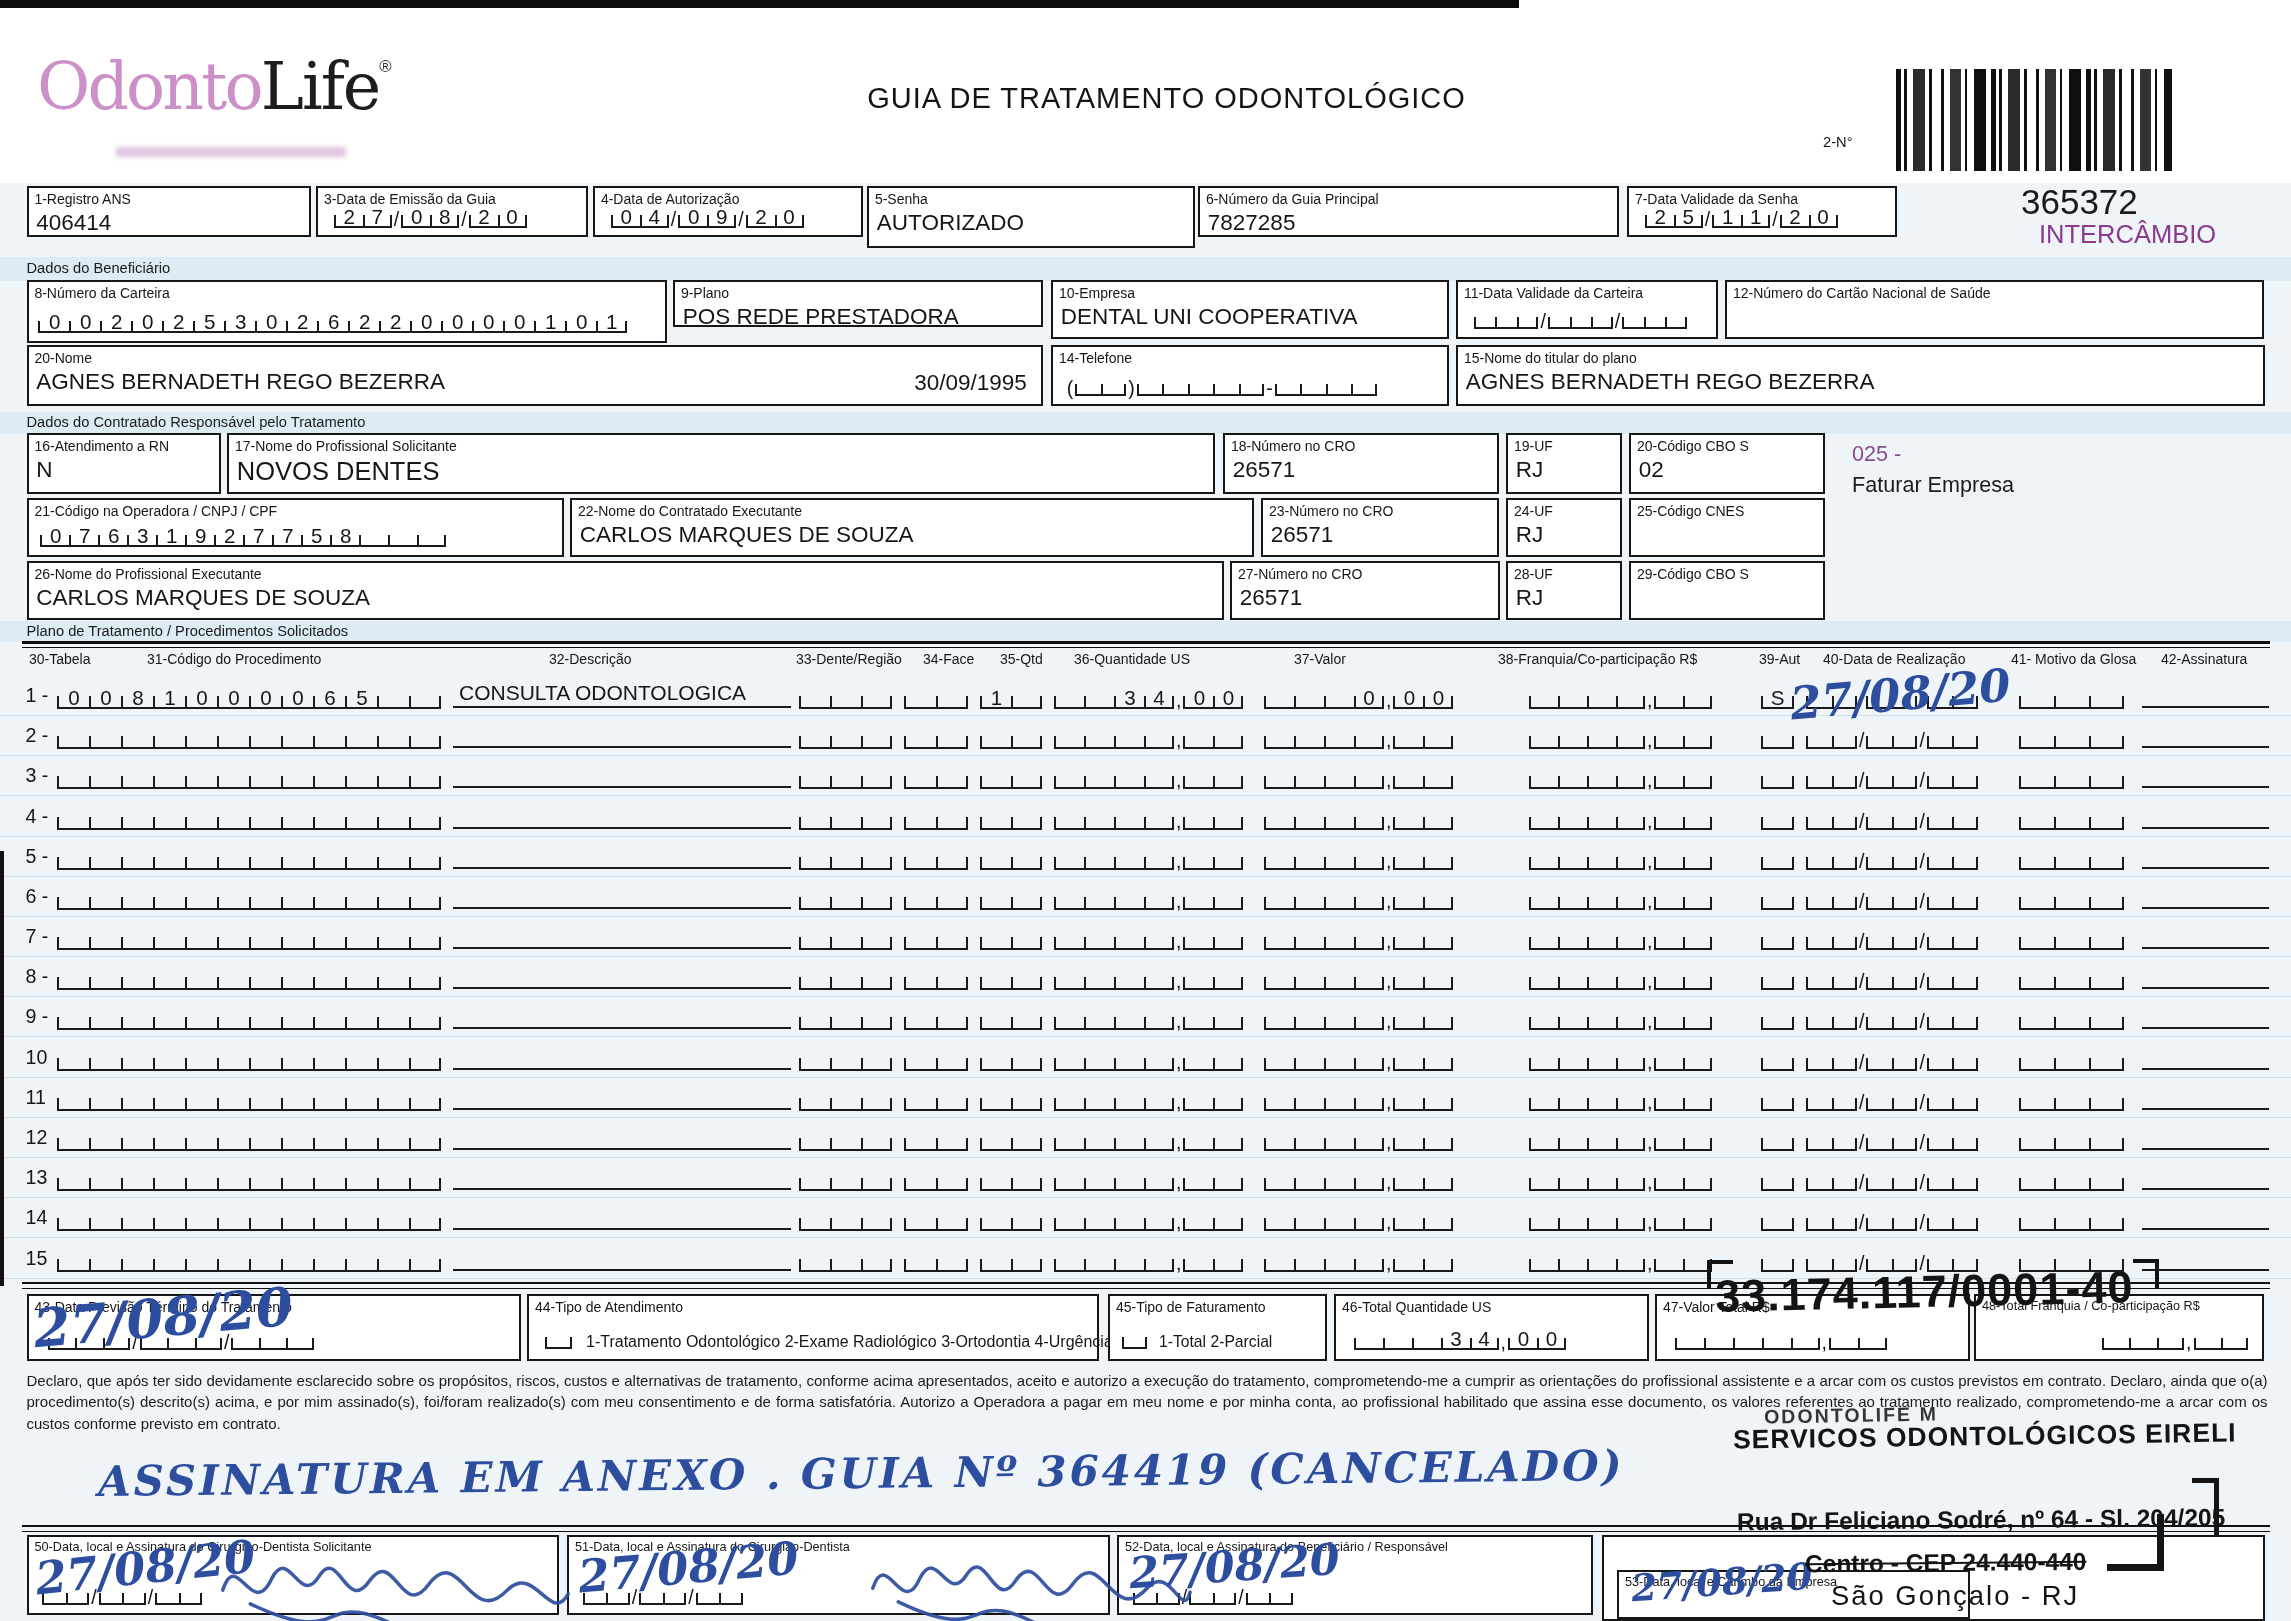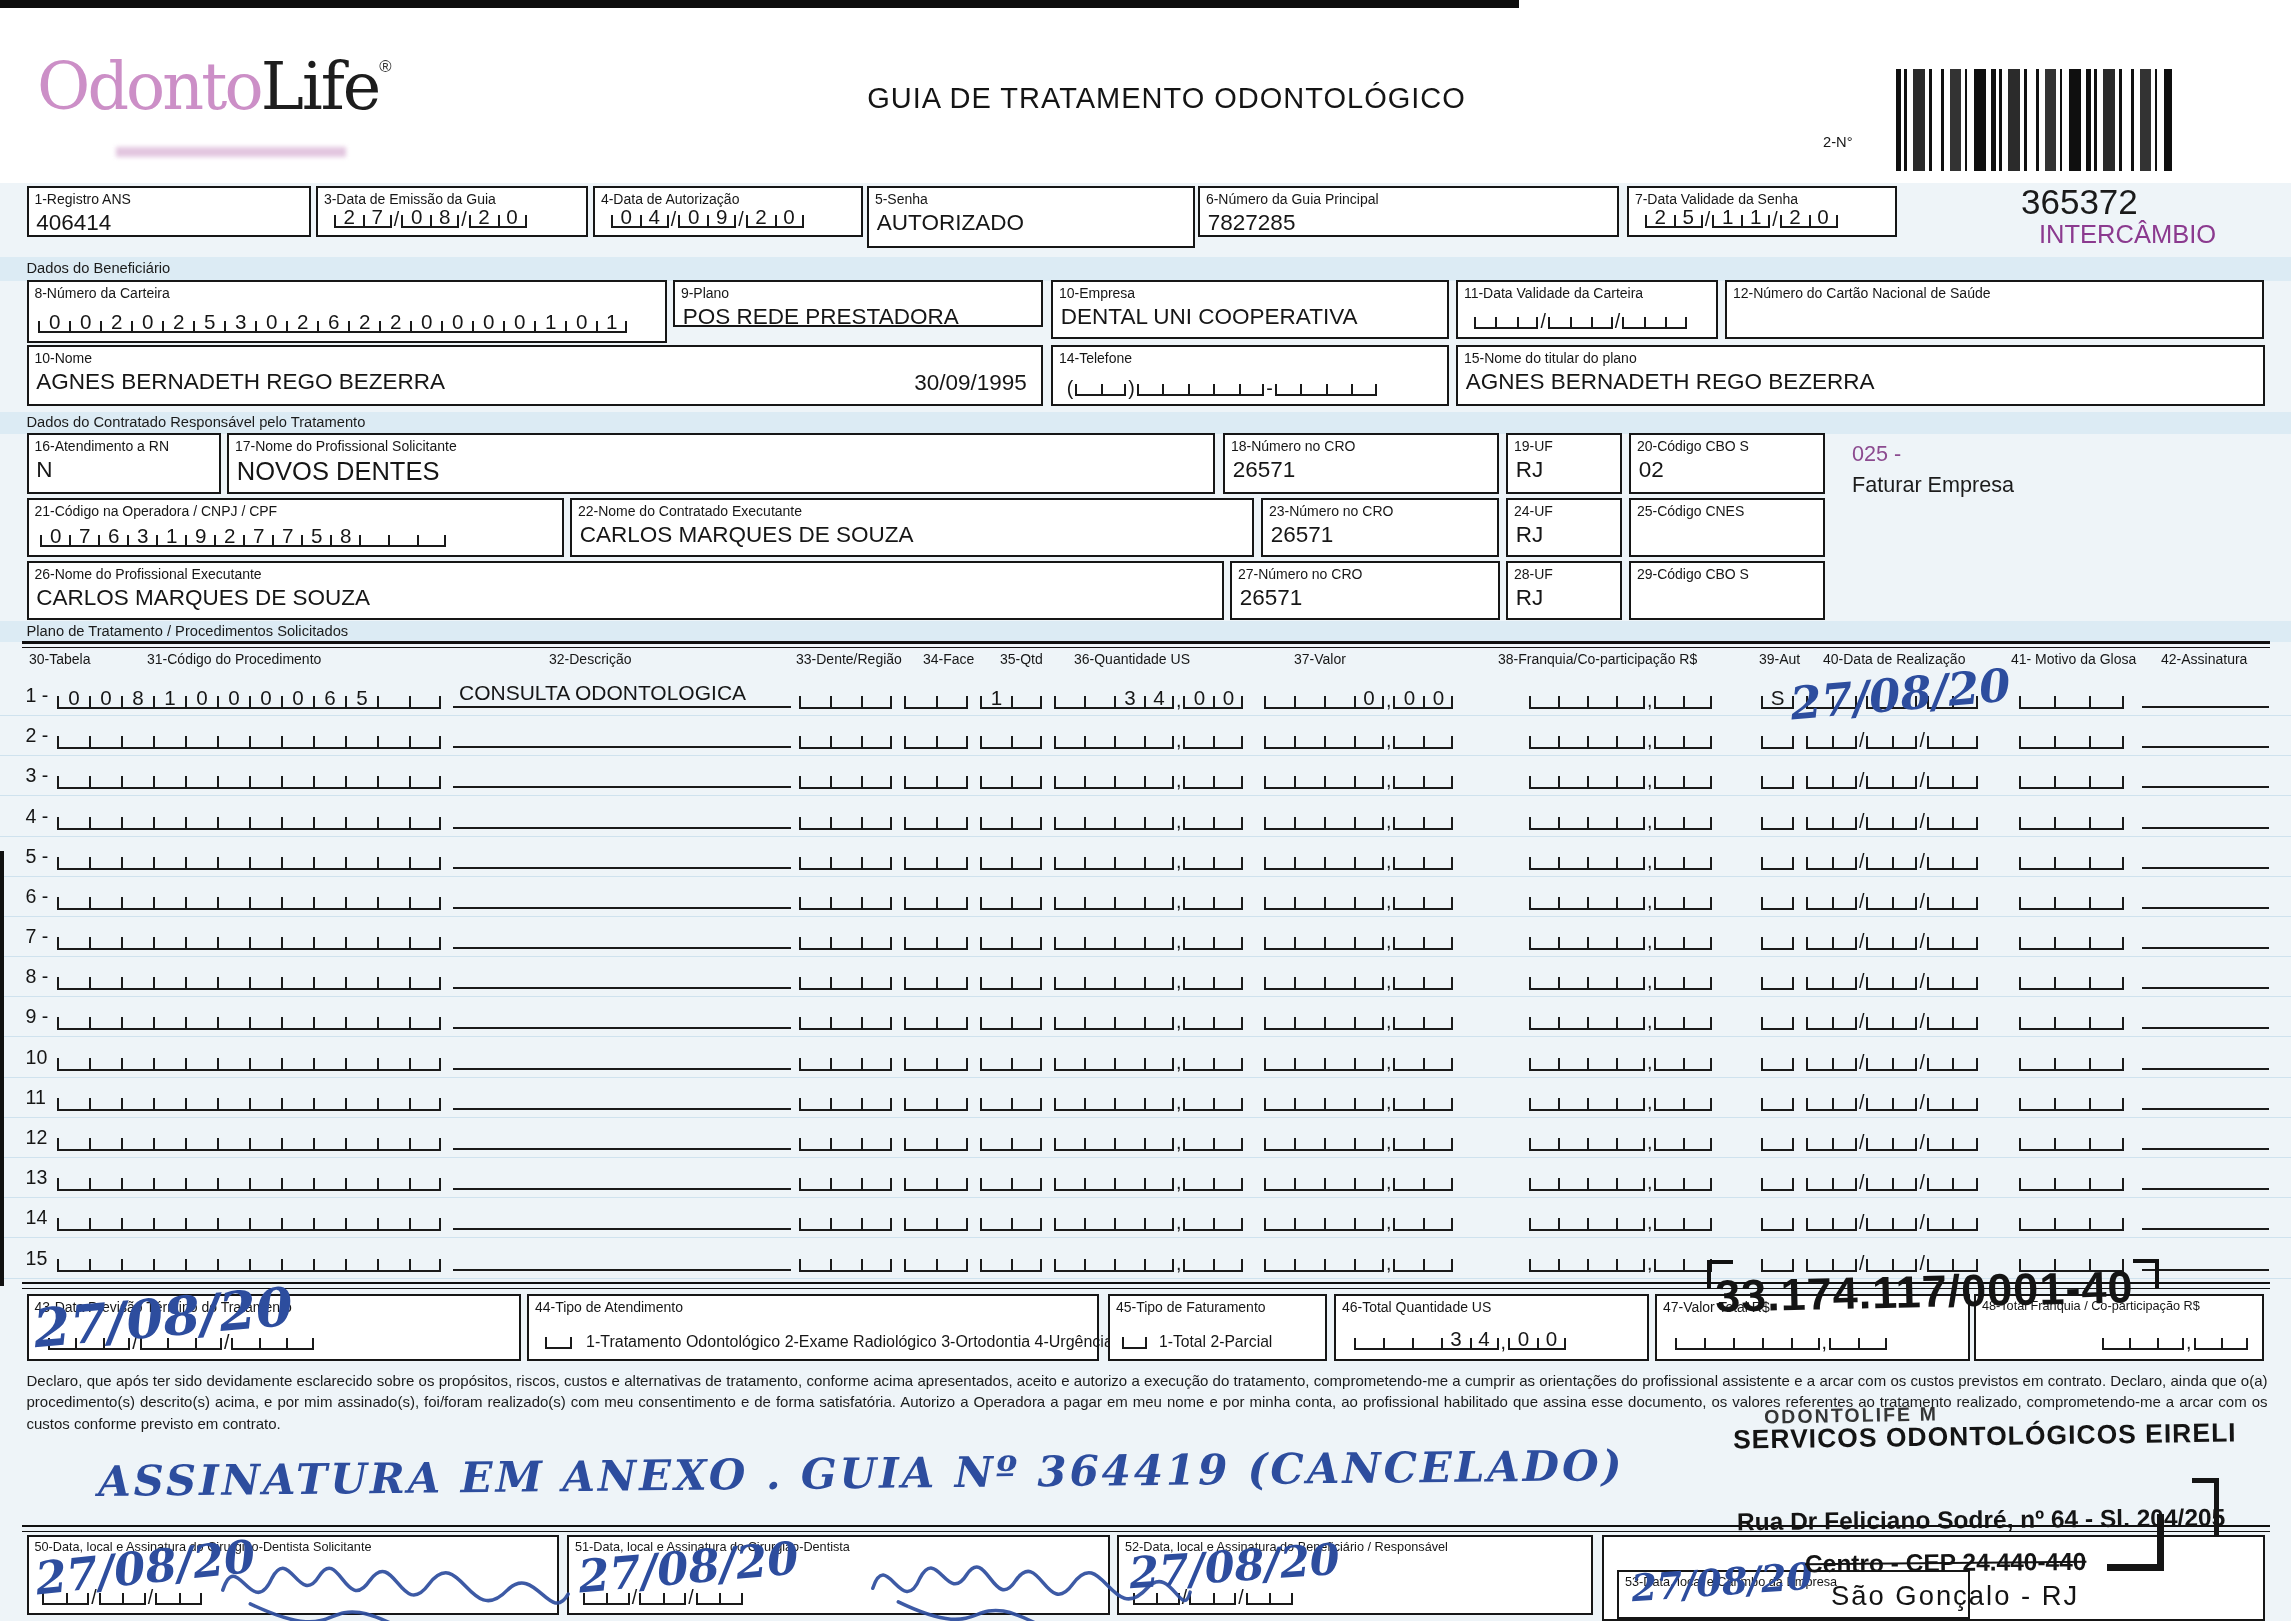--- a/index.html
+++ b/index.html
@@ -274,21 +274,21 @@
             <i class="d"> </i>
           </span>
         </span>
       </span>
   </div>
   <div class="box" style="left:1725px;top:280px;width:539px;height:59px">
     <span class="lbl">12-Número do Cartão Nacional de Saúde</span>
   </div>
 
   <div class="box" style="left:26.5px;top:345px;width:1016px;height:61px">
-    <span class="lbl">10-Nome</span>
+    <span class="lbl">20-Nome</span>
     <span class="val">AGNES BERNADETH REGO BEZERRA</span>
     <span class="abs" style="right:13.7px;bottom:7.8px;font-size:22.5px;position:absolute">30/09/1995</span>
   </div>
   <div class="box" style="left:1051px;top:345px;width:398px;height:61px">
     <span class="lbl">14-Telefone</span>
     <span class="comb inbox" style="left: 11.8px; bottom: 7.8px; --cw: 25.5px;">
         <span class="csep">(</span>
         <span class="cg">
           <span class="cc">
             <i class="d"> </i>

